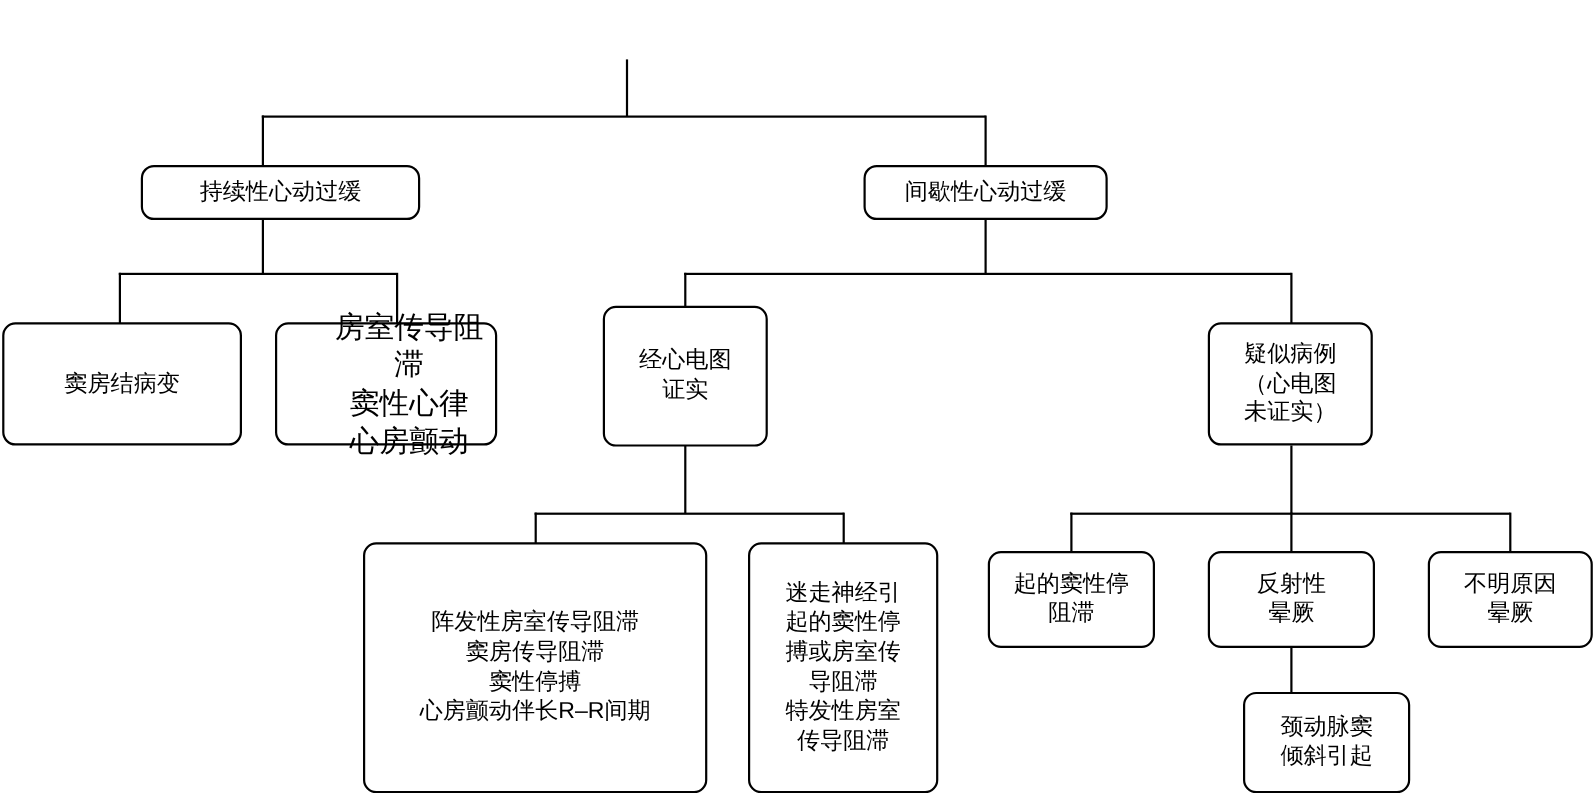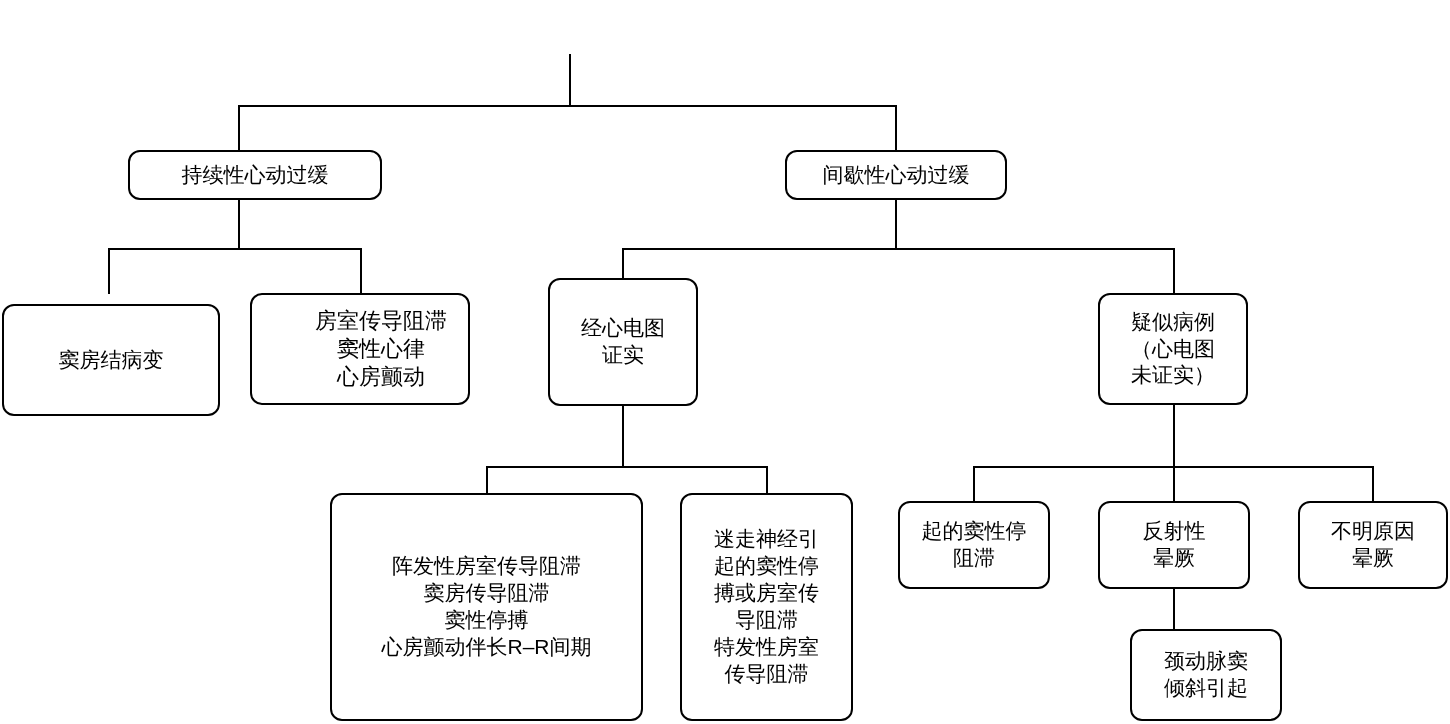--- a/index.html
+++ b/index.html
@@ -62,22 +62,22 @@
     <div class="edge v" style="left: 486px; top: 466px; height: 28px;"></div>
     <div class="edge v" style="left: 766px; top: 466px; height: 28px;"></div>
     <div class="edge v" style="left: 1173px; top: 405px; height: 62px;"></div>
     <div class="edge h" style="left: 973px; top: 466px; width: 400px;"></div>
     <div class="edge v" style="left: 973px; top: 466px; height: 36px;"></div>
     <div class="edge v" style="left: 1173px; top: 466px; height: 36px;"></div>
     <div class="edge v" style="left: 1372px; top: 466px; height: 36px;"></div>
     <div class="edge v" style="left: 1173px; top: 589px; height: 41px;"></div>
     <div class="node" style="left: 128px; top: 150px; width: 254px; height: 50px; font-size: 21px;">持续性心动过缓</div>
     <div class="node" style="left: 785px; top: 150px; width: 222px; height: 50px; font-size: 21px;">间歇性心动过缓</div>
-    <div class="node" style="left: 2px; top: 304px; width: 218px; height: 112px; font-size: 21px;">窦房结病变</div>
-    <div class="node" style="left: 250px; top: 293px; width: 220px; height: 112px; font-size: 22px; padding-left: 48px;">房室传导阻滞
+    <div class="node" style="left: 2px; top: 293px; width: 218px; height: 112px; font-size: 21px;">窦房结病变</div>
+    <div class="node" style="left: 250px; top: 293px; width: 202px; height: 112px; font-size: 27px; padding-left: 48px;">房室传导阻滞
 窦性心律
 心房颤动</div>
     <div class="node" style="left: 548px; top: 278px; width: 150px; height: 128px; font-size: 21px;">经心电图
 证实</div>
     <div class="node" style="left: 1098px; top: 293px; width: 150px; height: 112px; font-size: 21px;">疑似病例
 （心电图
 未证实）</div>
     <div class="node" style="left: 330px; top: 493px; width: 313px; height: 228px; font-size: 21px;">阵发性房室传导阻滞
 窦房传导阻滞
 窦性停搏

